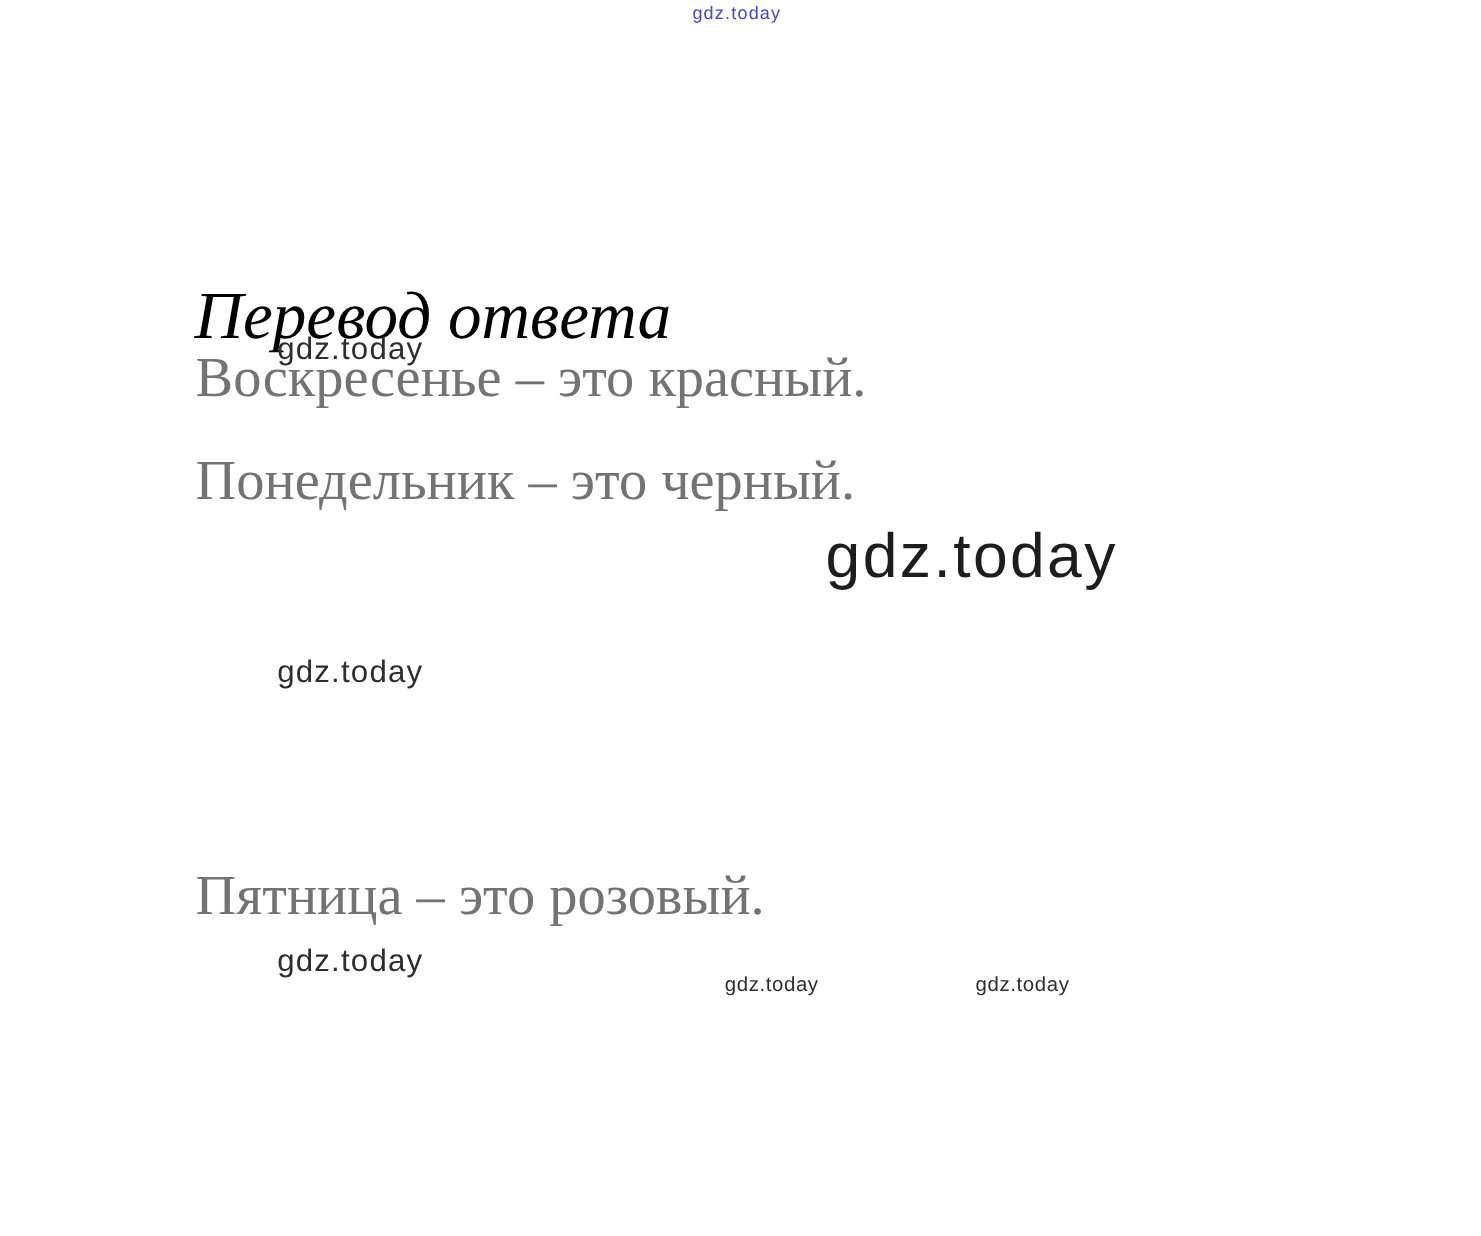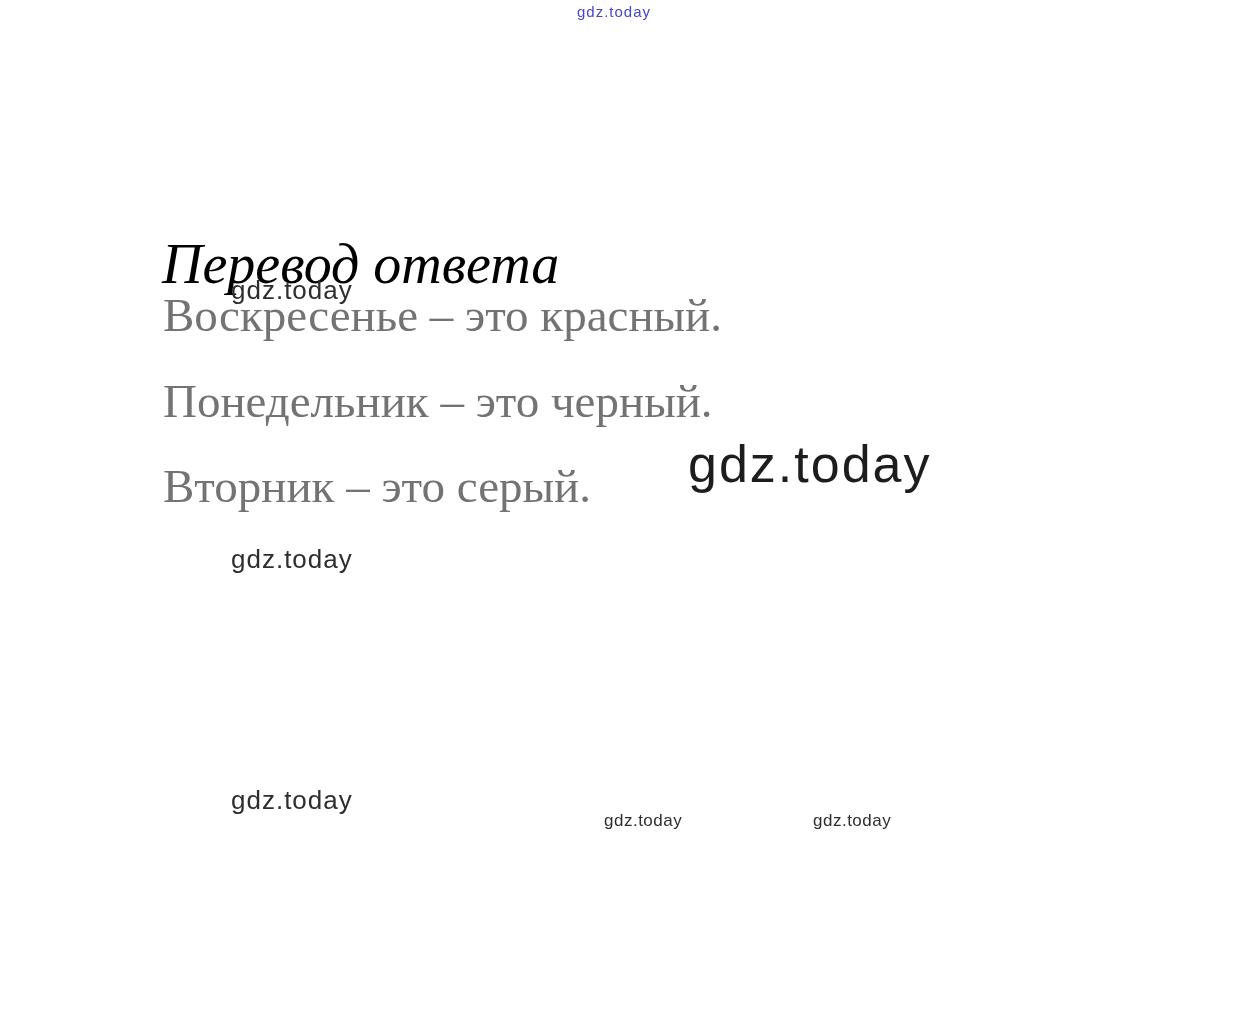--- a/index.html
+++ b/index.html
@@ -87,24 +87,24 @@
 
   <div class="wm wm-top">gdz.today</div>
 
   <h1 class="title">Перевод ответа</h1>
 
   <div class="wm wm-sm wm-sm1">gdz.today</div>
   <div class="line l0">Воскресенье – это красный.</div>
 
   <div class="line l1">Понедельник – это черный.</div>
 
-  <div class="line l2">Вторник – это серый.</div>
   <div class="wm wm-lg">gdz.today</div>
 
   <div class="wm wm-sm wm-sm2">gdz.today</div>
 
 
+  <div class="line l5">Пятница – это розовый.</div>
   <div class="wm wm-sm wm-sm3">gdz.today</div>
 
   <div class="wm wm-tiny wm-t1">gdz.today</div>
   <div class="wm wm-tiny wm-t2">gdz.today</div>
 
 </div>
 
 </body></html>

